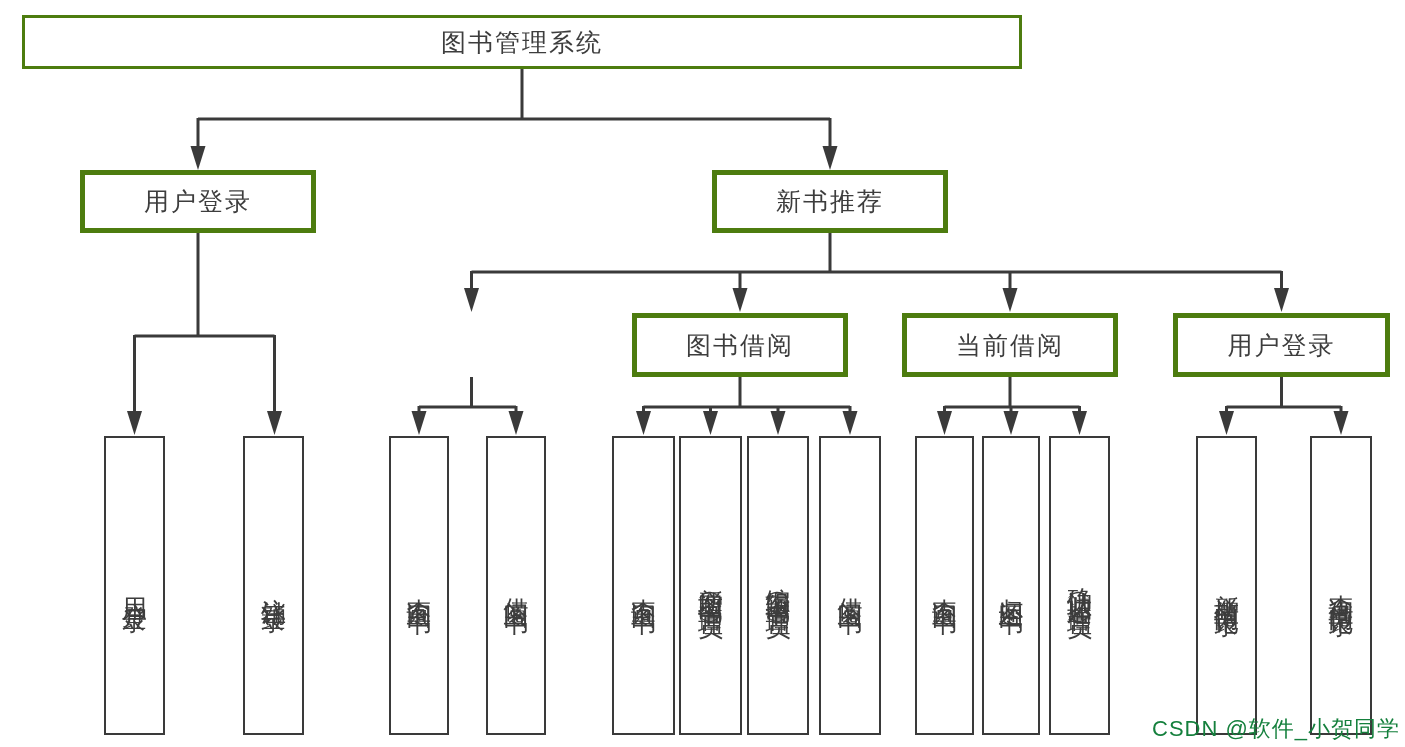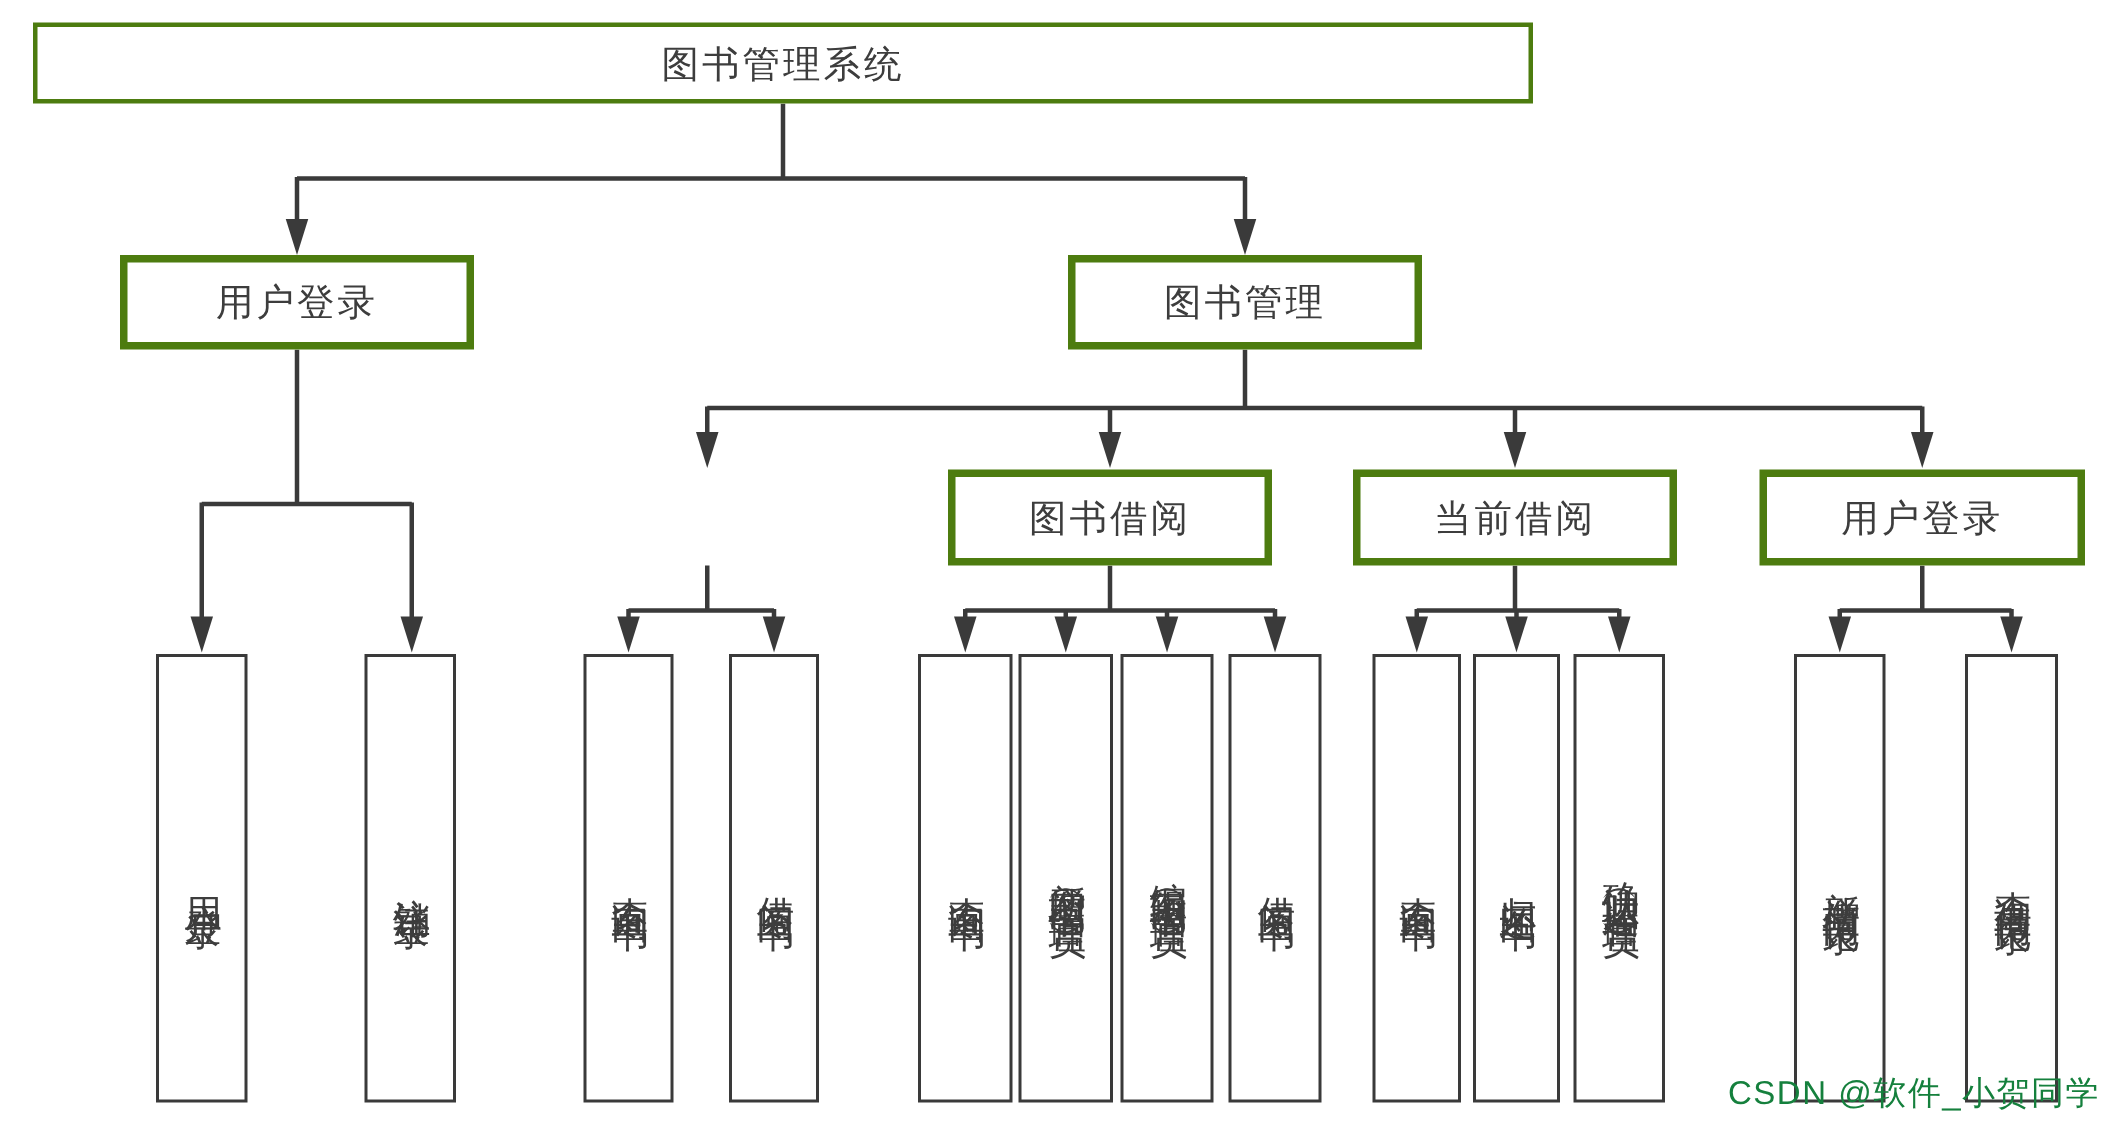--- a/index.html
+++ b/index.html
@@ -111,21 +111,21 @@
   </svg>
 
   <div class="hbox root" style="left:22px; top:15px; width:1000px; height:54px;">
     <span>图书管理系统</span>
   </div>
 
   <div class="hbox" style="left:80px; top:170px; width:236px; height:63px;">
     <span>用户登录</span>
   </div>
   <div class="hbox" style="left:712px; top:170px; width:236px; height:63px;">
-    <span>图书管理</span>
+    <span>新书推荐</span>
   </div>
 
   <div class="hbox" style="left:902px; top:313px; width:216px; height:64px;">
     <span>当前借阅</span>
   </div>
   <div class="hbox" style="left:632px; top:313px; width:216px; height:64px;">
     <span>图书借阅</span>
   </div>
   <div class="hbox" style="left:1173px; top:313px; width:217px; height:64px;">
     <span>用户登录</span>

